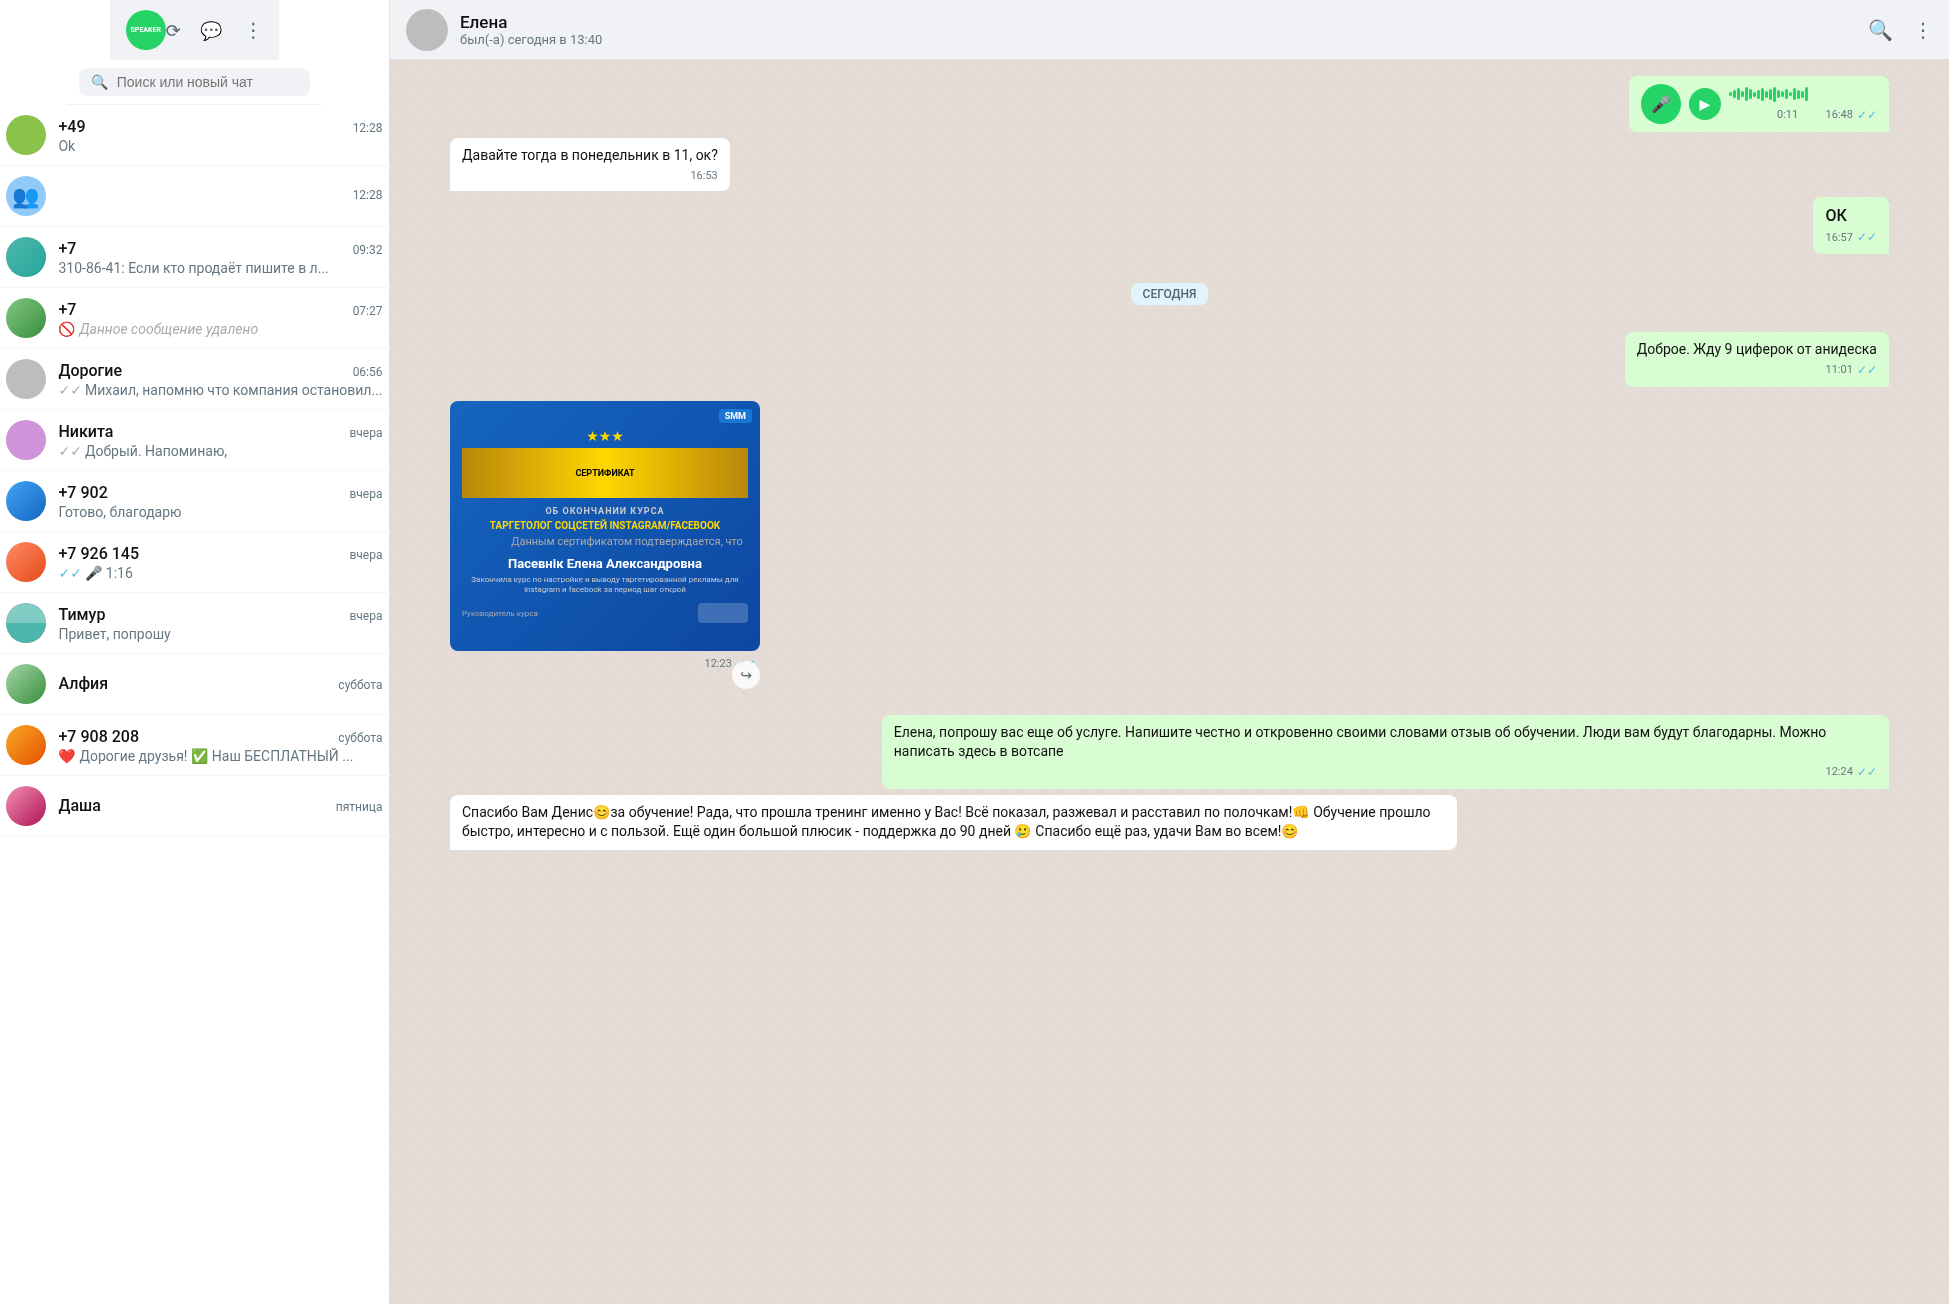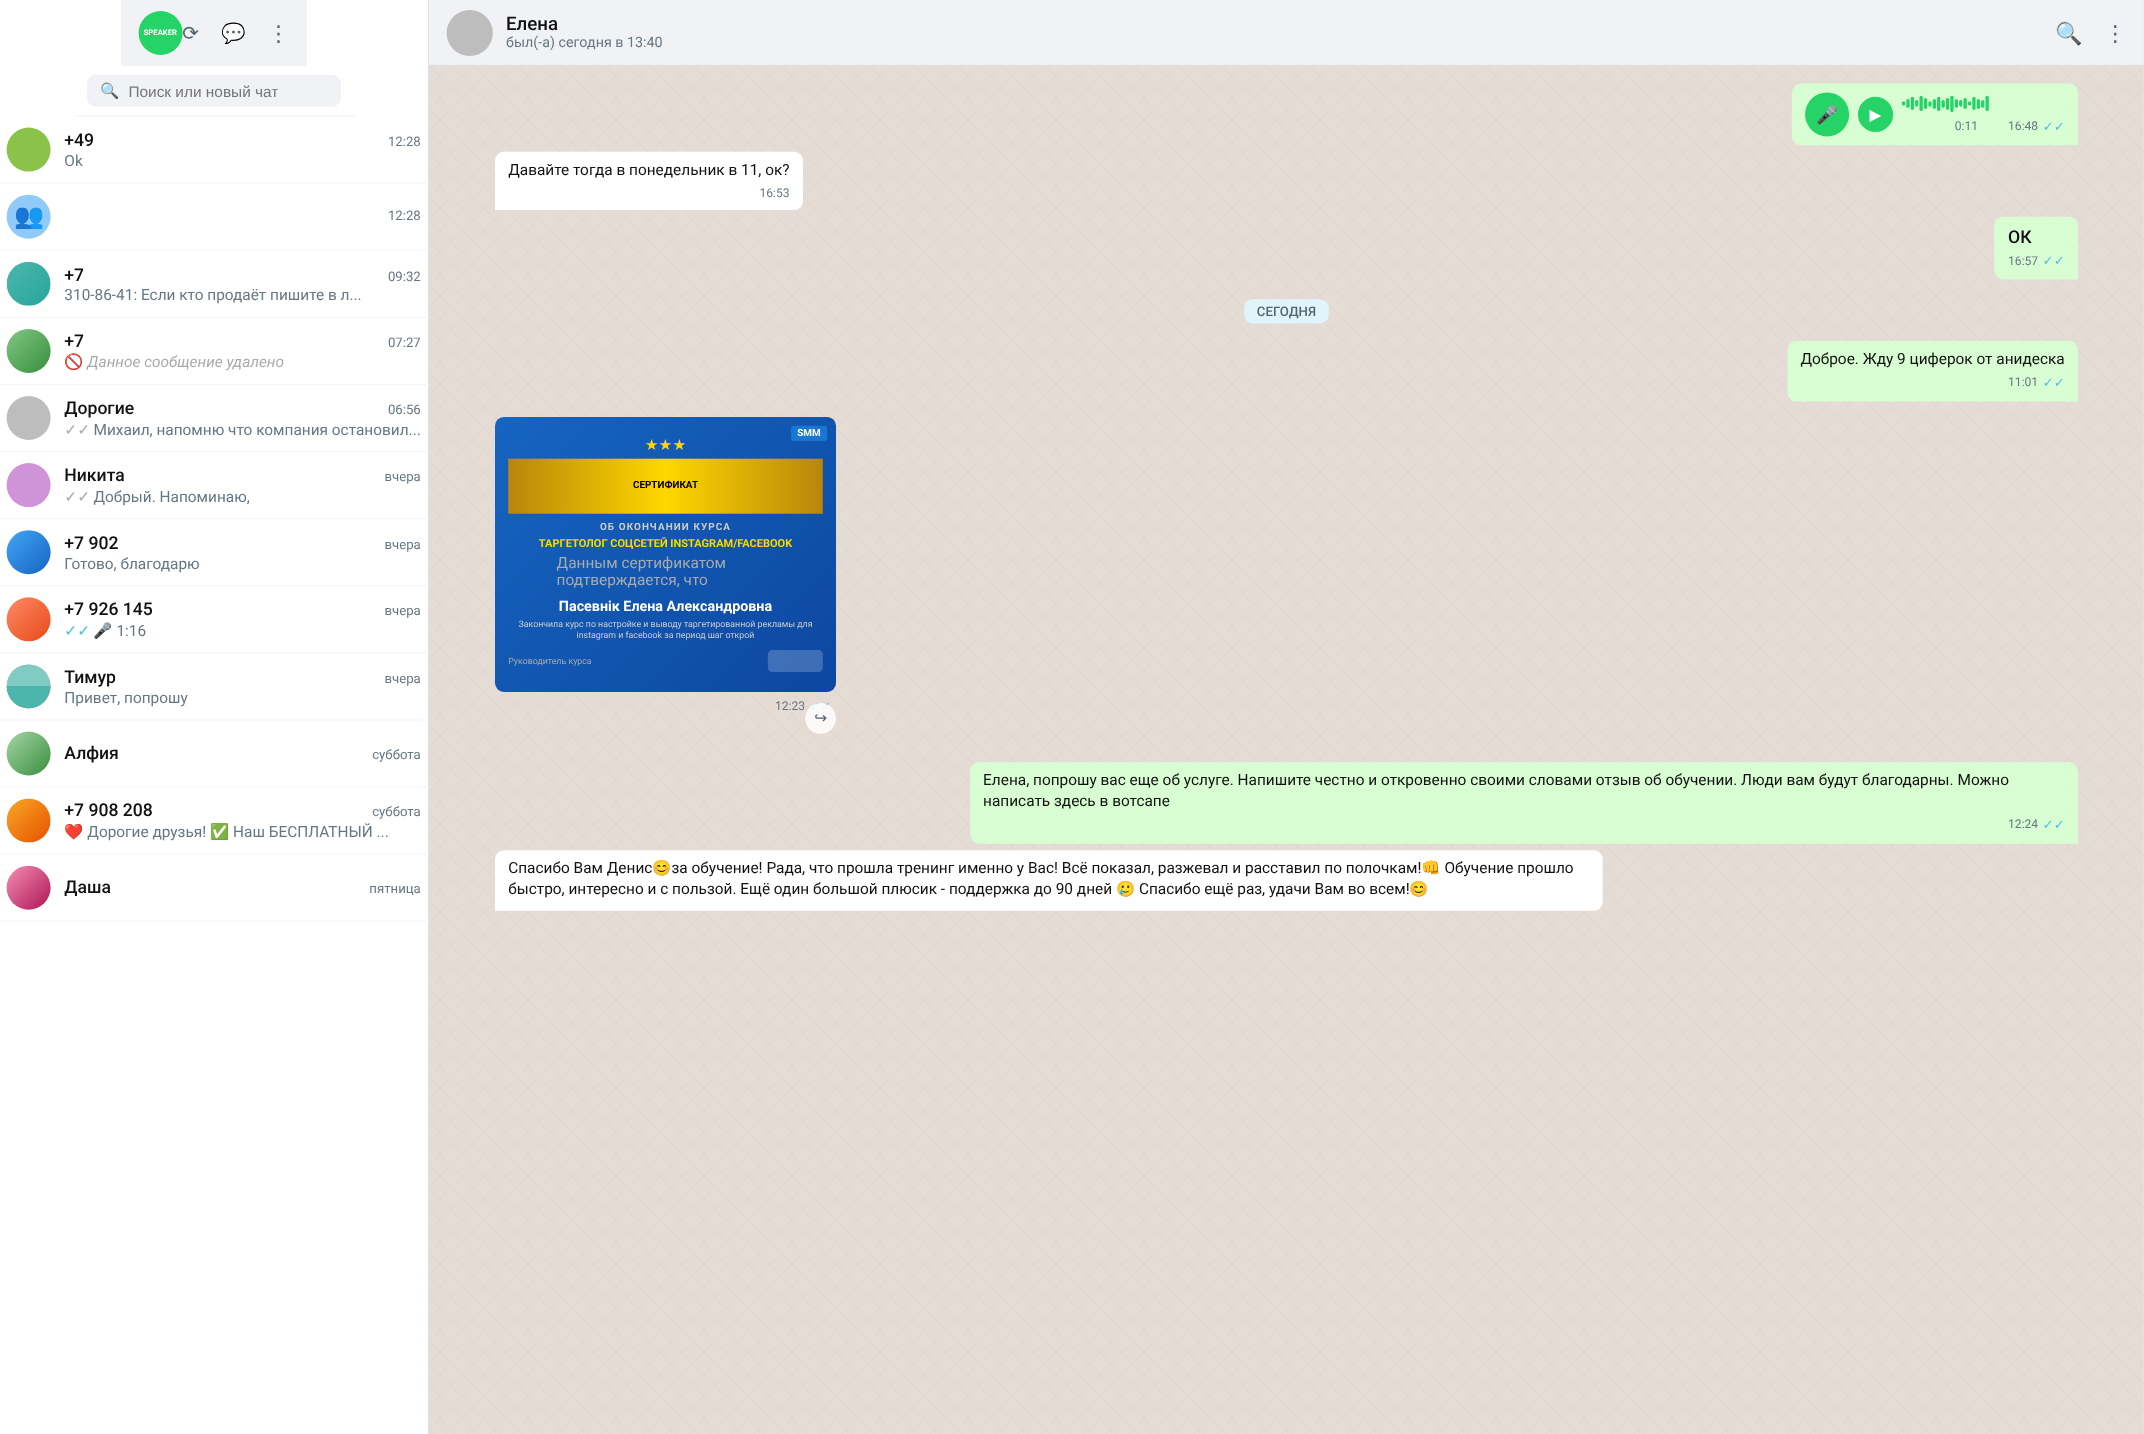--- a/index.html
+++ b/index.html
@@ -58,21 +58,21 @@
 
     
     .audio-bubble { background: #d9fdd3; border-radius: 8px 8px 0 8px; padding: 8px 12px; display: flex; align-items: center; gap: 8px; min-width: 260px; max-width: 380px; }
     .audio-avatar { width: 40px; height: 40px; border-radius: 50%; background: #25d366; display: flex; align-items: center; justify-content: center; color: white; font-size: 18px; flex-shrink: 0; }
     .play-btn { width: 32px; height: 32px; background: #25d366; border-radius: 50%; display: flex; align-items: center; justify-content: center; color: white; font-size: 14px; cursor: pointer; }
     .audio-waveform { flex: 1; height: 20px; display: flex; align-items: center; gap: 1px; }
     .wave-bar { width: 3px; background: #25d366; border-radius: 2px; }
     .audio-duration { font-size: 11px; color: #667781; padding-left: 48px; }
 
     
-    .date-sep { display: flex; justify-content: center; margin: 12px 0; }
+    .date-sep { display: flex; justify-content: center; margin: 23px 0; }
     .date-sep-label { background: rgba(225,245,254,0.92); padding: 4px 12px; border-radius: 8px; font-size: 12px; color: #54656f; font-weight: 500; }
 
     
     .cert-img { width: 310px; height: 250px; background: linear-gradient(135deg, #1565c0, #0d47a1); border-radius: 8px; display: flex; flex-direction: column; align-items: center; justify-content: center; position: relative; overflow: hidden; padding: 12px; }
     .cert-gold-banner { background: linear-gradient(90deg, #b8860b, #ffd700, #b8860b); color: #000; font-size: 9px; font-weight: bold; padding: 20px 8px; text-align: center; width: 100%; margin-bottom: 8px; text-transform: uppercase; }
     .cert-title { color: #fff; font-size: 11px; font-weight: bold; text-align: center; text-transform: uppercase; letter-spacing: 1px; }
     .cert-subtitle { color: #ffd700; font-size: 10px; text-align: center; margin-top: 4px; text-transform: uppercase; font-weight: bold; }
     .cert-name { color: #fff; font-size: 13px; font-weight: bold; text-align: center; margin-top: 8px; }
     .cert-desc { color: #ccc; font-size: 8px; text-align: center; margin-top: 4px; line-height: 1.3; }
     .cert-smm { position: absolute; top: 8px; right: 8px; background: #1976d2; color: #fff; font-size: 9px; font-weight: bold; padding: 2px 6px; border-radius: 3px; }
@@ -347,21 +347,21 @@
 
       <div style="margin-right:20px; position:relative;">
         <div class="cert-img">
           <div class="cert-smm">SMM</div>
           <div style="color:#ffd700; font-size:14px; margin-bottom:4px;">★★★</div>
           <div class="cert-gold-banner">
             <span>Сертификат</span>
           </div>
           <div class="cert-title" style="font-size:9px; color:#ccc;">об окончании курса</div>
           <div class="cert-subtitle">ТАРГЕТОЛОГ СОЦСЕТЕЙ INSTAGRAM/FACEBOOK</div>
-          <div style="color:#aaa; font-size:14px; margin-top:4px; text-align:left;margin-left:44px;">Данным сертификатом подтверждается, что</div>
+          <div style="color:#aaa; font-size:11px; margin-top:4px; text-align:right;margin-left:44px;">Данным сертификатом подтверждается, что</div>
           <div class="cert-name">Пасевнік Елена Александровна</div>
           <div class="cert-desc">Закончила курс по настройке и выводу таргетированной рекламы для instagram и facebook за период шаг открой</div>
           <div style="margin-top:8px; display:flex; justify-content:space-between; width:100%; align-items:center;">
             <div style="color:#aaa; font-size:8px;">Руководитель курса</div>
             <div style="width:50px; height:20px; background:rgba(255,255,255,0.2); border-radius:4px;"></div>
           </div>
         </div>
         <div class="bubble-meta" style="justify-content:flex-end; padding:4px 4px 0 0;">
           <span class="bubble-time">12:23</span>
           <span class="bubble-check">✓✓</span>

